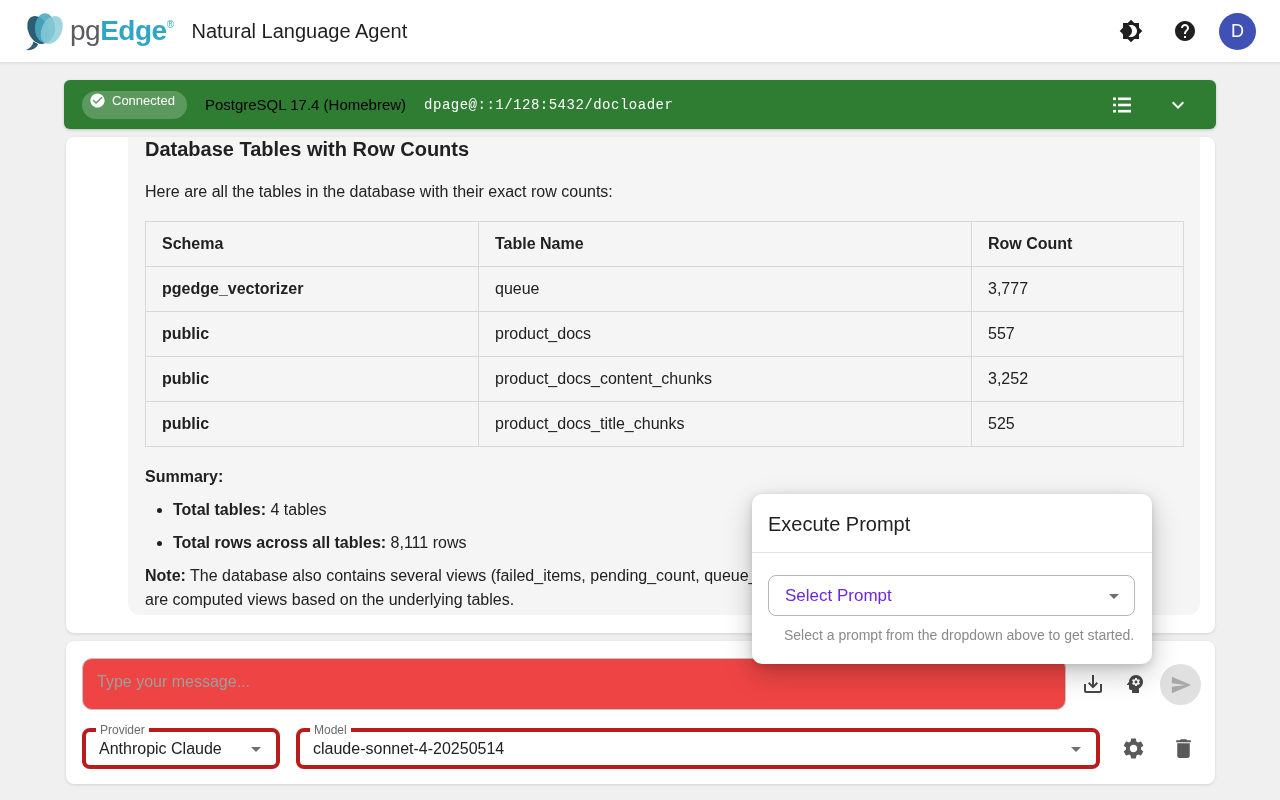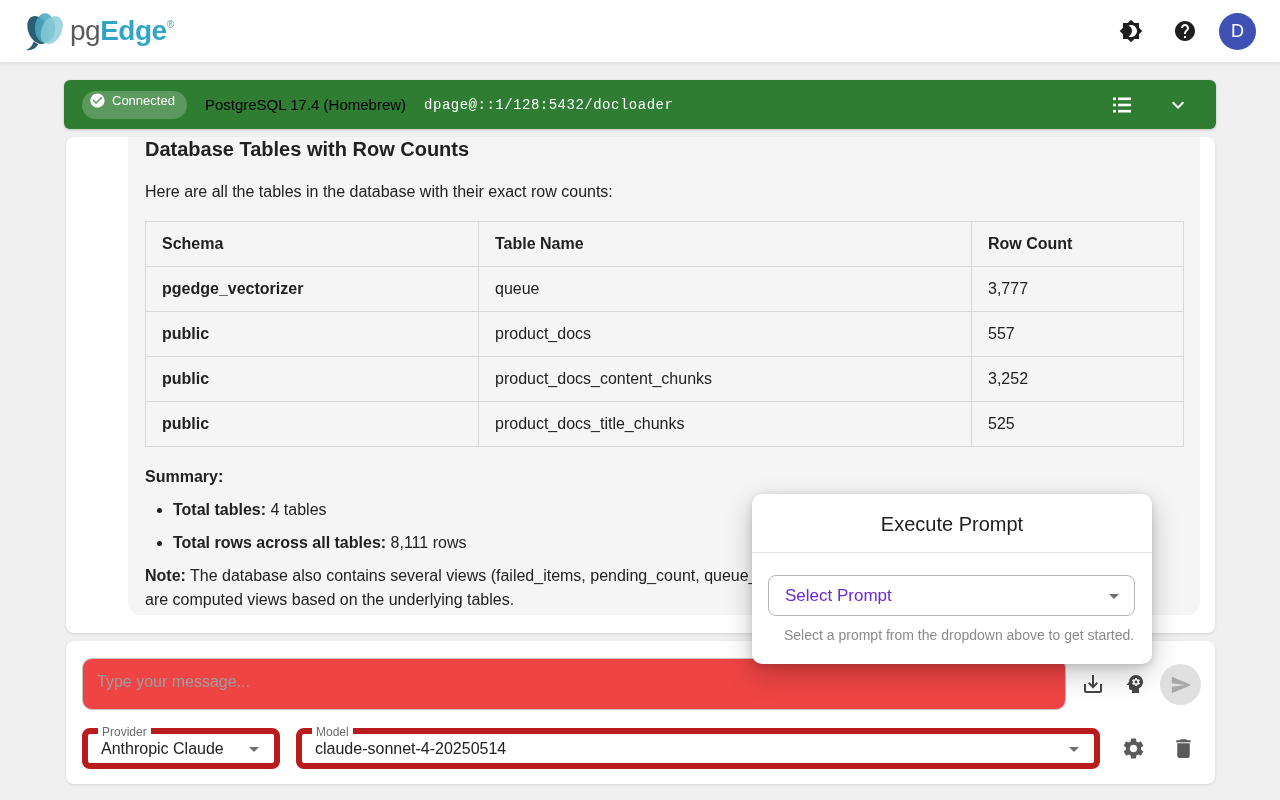--- a/index.html
+++ b/index.html
@@ -113,42 +113,41 @@
   .dl-btn { left:1007px; }
   .psy-btn { left:1049px; }
   .send-btn {
     position:absolute; left:1094px; top:23px; width:41px; height:41px;
     border-radius:50%; background:#e0e0e0; border:none;
     display:flex; align-items:center; justify-content:center; cursor:default;
   }
   .send-btn svg { width:22px; height:22px; fill:#a8a8a8; }
 
   .select-box {
-    position:absolute; height:41px; border:6px solid #b91c1c; border-radius:8px;
+    position:absolute; height:41px; border:4px solid #b91c1c; border-radius:8px;
     background:#ffffff; display:flex; align-items:center; cursor:pointer;
   }
   .select-box .sel-label {
     position:absolute; top:-8px; left:10px; font-size:12px; color:#6b6b6b;
     background:#ffffff; padding:0 4px; line-height:12px;
   }
   .select-box .sel-value { font-size:16px; color:#212121; margin-left:13px; }
   .select-box .caret { position:absolute; right:8px; width:24px; height:24px; }
   .select-box .caret svg { width:24px; height:24px; fill:#6f6f6f; }
   .provider-select { left:16px; top:87px; width:198px; }
   .model-select { left:230px; top:87px; width:804px; }
   .gear-btn { position:absolute; left:1047px; top:87px; }
   .trash-btn { position:absolute; left:1097px; top:87px; }
   .gear-btn svg, .trash-btn svg { width:25px; height:25px; fill:#5a5a5a; }
 
   
   .modal {
     position:absolute; top:494px; left:752px; width:400px; height:170px;
     background:#ffffff; border-radius:10px; z-index:30;
     box-shadow:0 10px 28px rgba(0,0,0,0.22), 0 2px 8px rgba(0,0,0,0.14);
-    text-align:center;
   }
   .modal-title { font-size:20px; color:#212121; padding:19px 16px 16px 16px; font-weight:400; }
   .modal-divider { height:1px; background:#e3e3e3; width:100%; }
   .modal-select {
     position:absolute; left:16px; top:81px; width:367px; height:41px;
     border:1px solid #b6b6b6; border-radius:8px; background:#ffffff;
     display:flex; align-items:center; cursor:pointer;
   }
   .modal-select .sel-value { font-size:17px; color:#6d28d9; margin-left:16px; }
   .modal-select .caret { position:absolute; right:8px; width:24px; height:24px; }
@@ -167,20 +166,21 @@
         <ellipse cx="24" cy="19" rx="10.5" ry="15.5" fill="#49a9bf" opacity="0.88"></ellipse>
         <ellipse cx="31" cy="21" rx="10.5" ry="15.5" transform="rotate(26 31 21)" fill="#8bcbd7" opacity="0.82"></ellipse>
         <path d="M12 33 q-2 7 -8 9 q9 1 13 -6 z" fill="#2b5d73"></path>
       </svg>
       <div class="logo-text">
         <span class="logo-pg">pg</span>
           <span class="logo-edge">Edge</span>
           <span class="logo-reg">®</span>
       </div>
     </div>
+    <h1 class="app-title">Natural Language Agent</h1>
     <div class="header-right">
       <button class="icon-btn">
         <svg viewBox="0 0 24 24">
             <path d="M20 8.69V4h-4.69L12 .69 8.69 4H4v4.69L.69 12 4 15.31V20h4.69L12 23.31 15.31 20H20v-4.69L23.31 12 20 8.69zM12 18c-.89 0-1.74-.2-2.5-.55C11.56 16.5 13 14.42 13 12s-1.44-4.5-3.5-5.45C10.26 6.2 11.11 6 12 6c3.31 0 6 2.69 6 6s-2.69 6-6 6z"></path>
           </svg>
       </button>
       <button class="icon-btn">
         <svg viewBox="0 0 24 24">
             <path d="M12 2C6.48 2 2 6.48 2 12s4.48 10 10 10 10-4.48 10-10S17.52 2 12 2zm1 17h-2v-2h2v2zm2.07-7.75l-.9.92C13.45 12.9 13 13.5 13 15h-2v-.5c0-1.1.45-2.1 1.17-2.83l1.24-1.26c.37-.36.59-.86.59-1.41 0-1.1-.9-2-2-2s-2 .9-2 2H8c0-2.21 1.79-4 4-4s4 1.79 4 4c0 .88-.36 1.68-.93 2.25z"></path>
           </svg>

